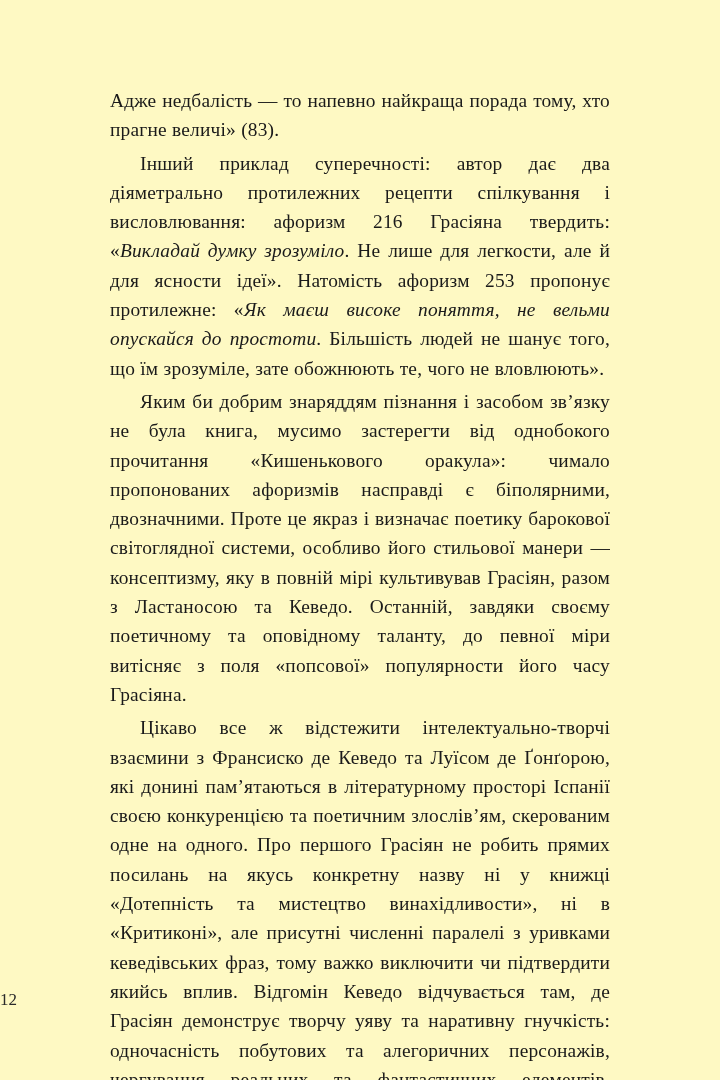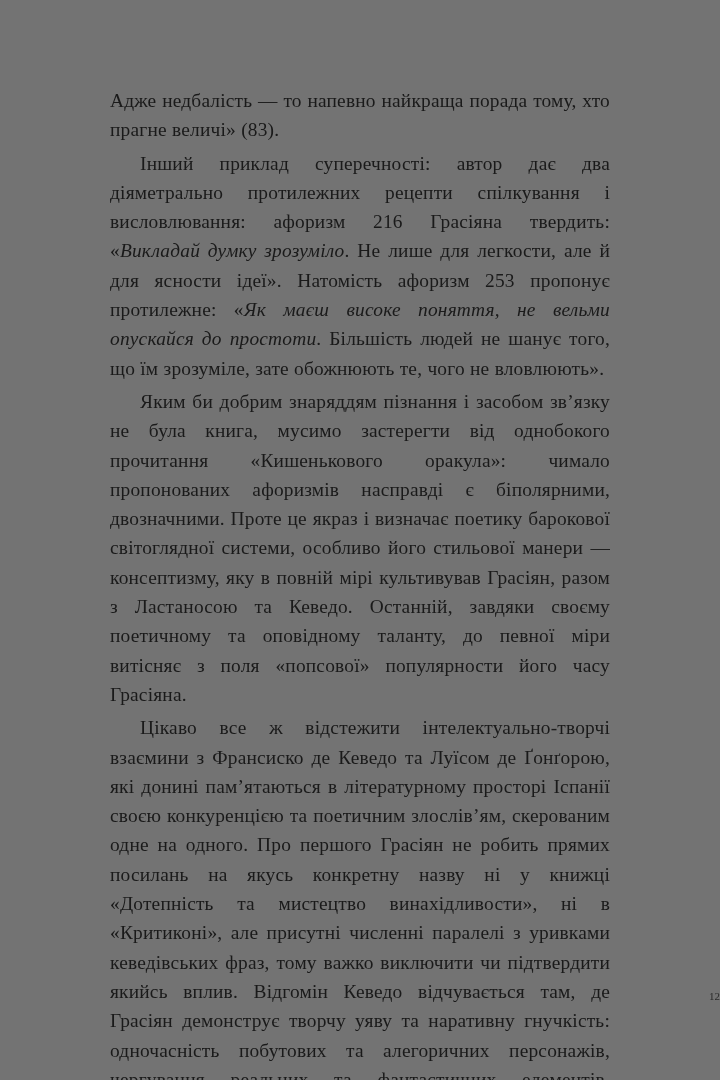--- a/index.html
+++ b/index.html
@@ -14,21 +14,21 @@
     font-family: "Liberation Serif", "DejaVu Serif", serif;
     color: #171717;
     overflow: hidden;
   }
 
   .page {
     position: relative;
     width: 720px;
     height: 1080px;
     box-sizing: border-box;
-    background: #737373;
+    background: #fef9c3;
   }
 
   .text-block {
     position: absolute;
     left: 110px;
     top: 86px;
     width: 500px;
   }
 
   .para {
@@ -53,22 +53,22 @@
 
   .para em {
     font-style: italic;
   }
 
   .page-number {
     position: absolute;
     left: 0;
     right: 0;
     top: 990px;
-    text-align: right;
-    font-size: 11px;
+    text-align: left;
+    font-size: 17px;
     color: #2a2a2a;
     font-family: "Liberation Serif", "DejaVu Serif", serif;
   }
 </style>
 </head>
 <body>
 
 <div class="page">
 
   <div class="text-block">

